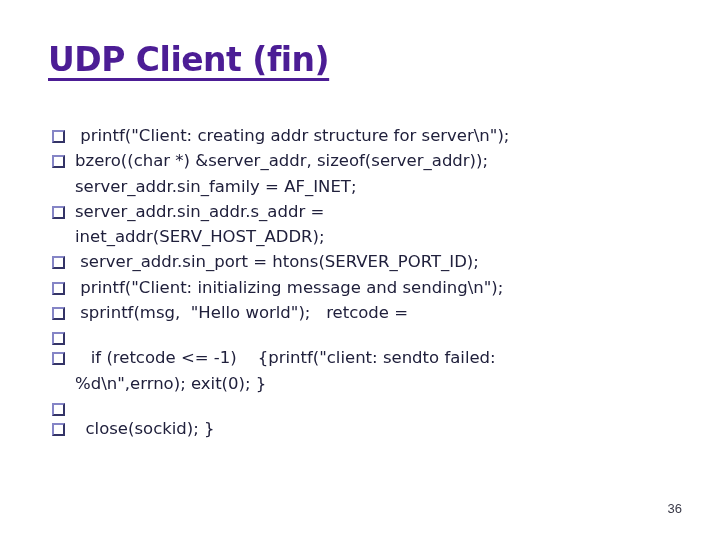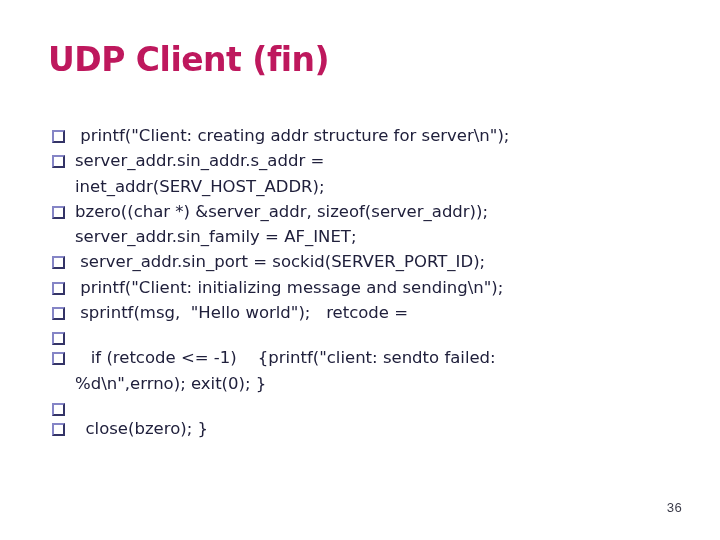--- a/index.html
+++ b/index.html
@@ -16,21 +16,22 @@
     font-family: "DejaVu Sans", sans-serif;
   }
   .title {
     position: absolute;
     left: 48px;
     top: 40px;
     margin: 0;
     font-size: 33px;
     font-weight: bold;
     letter-spacing: -0.5px;
-    color: #be185d;
+    color: #4c1d95;
+    text-decoration: underline;
     text-decoration-thickness: 3px;
     text-underline-offset: 7px;
     font-family: "DejaVu Sans", sans-serif;
   }
   .bullets {
     position: absolute;
     left: 52px;
     top: 123px;
     right: 26px;
   }
@@ -59,52 +60,52 @@
     line-height: 25.3px;
     color: #20203C;
     font-family: "DejaVu Sans", sans-serif;
   }
   .page-number {
     position: absolute;
     right: 38px;
     bottom: 24px;
     font-size: 13px;
     color: #3A3A48;
-    font-family: Liberation Mono, monospace;
+    font-family: Liberation Sans, sans-serif;
   }
 </style>
 </head>
 <body>
 
 <div class="slide">
 
   <h1 class="title">UDP Client (fin)</h1>
 
   <div class="bullets">
 
     <div class="bullet-row">
       <span class="bullet-icon"></span>
       <span class="bullet-text"> printf("Client: creating addr structure for server\n");</span>
     </div>
 
     <div class="bullet-row">
       <span class="bullet-icon"></span>
+      <span class="bullet-text">bzero((char *) &amp;server_addr, sizeof(server_addr));
+server_addr.sin_family = AF_INET;</span>
+    </div>
+
+    <div class="bullet-row">
+      <span class="bullet-icon"></span>
       <span class="bullet-text">server_addr.sin_addr.s_addr =
 inet_addr(SERV_HOST_ADDR);</span>
     </div>
 
     <div class="bullet-row">
       <span class="bullet-icon"></span>
-      <span class="bullet-text">bzero((char *) &amp;server_addr, sizeof(server_addr));
-server_addr.sin_family = AF_INET;</span>
-    </div>
-
-    <div class="bullet-row">
-      <span class="bullet-icon"></span>
-      <span class="bullet-text"> server_addr.sin_port = sockid(SERVER_PORT_ID);</span>
+      <span class="bullet-text"> server_addr.sin_port = htons(SERVER_PORT_ID);</span>
     </div>
 
     <div class="bullet-row">
       <span class="bullet-icon"></span>
       <span class="bullet-text"> printf("Client: initializing message and sending\n");</span>
     </div>
 
     <div class="bullet-row">
       <span class="bullet-icon"></span>
       <span class="bullet-text"> sprintf(msg,  "Hello world");   retcode =</span>
@@ -119,20 +120,20 @@
       <span class="bullet-text">   if (retcode &lt;= -1)    {printf("client: sendto failed:
 %d\n",errno); exit(0); }</span>
     </div>
 
     <div class="bullet-row">
       <span class="bullet-icon"></span>
     </div>
 
     <div class="bullet-row">
       <span class="bullet-icon"></span>
-      <span class="bullet-text">  close(bzero); }</span>
+      <span class="bullet-text">  close(sockid); }</span>
     </div>
 
   </div>
 
   <div class="page-number">36</div>
 
 </div>
 
 </body></html>

